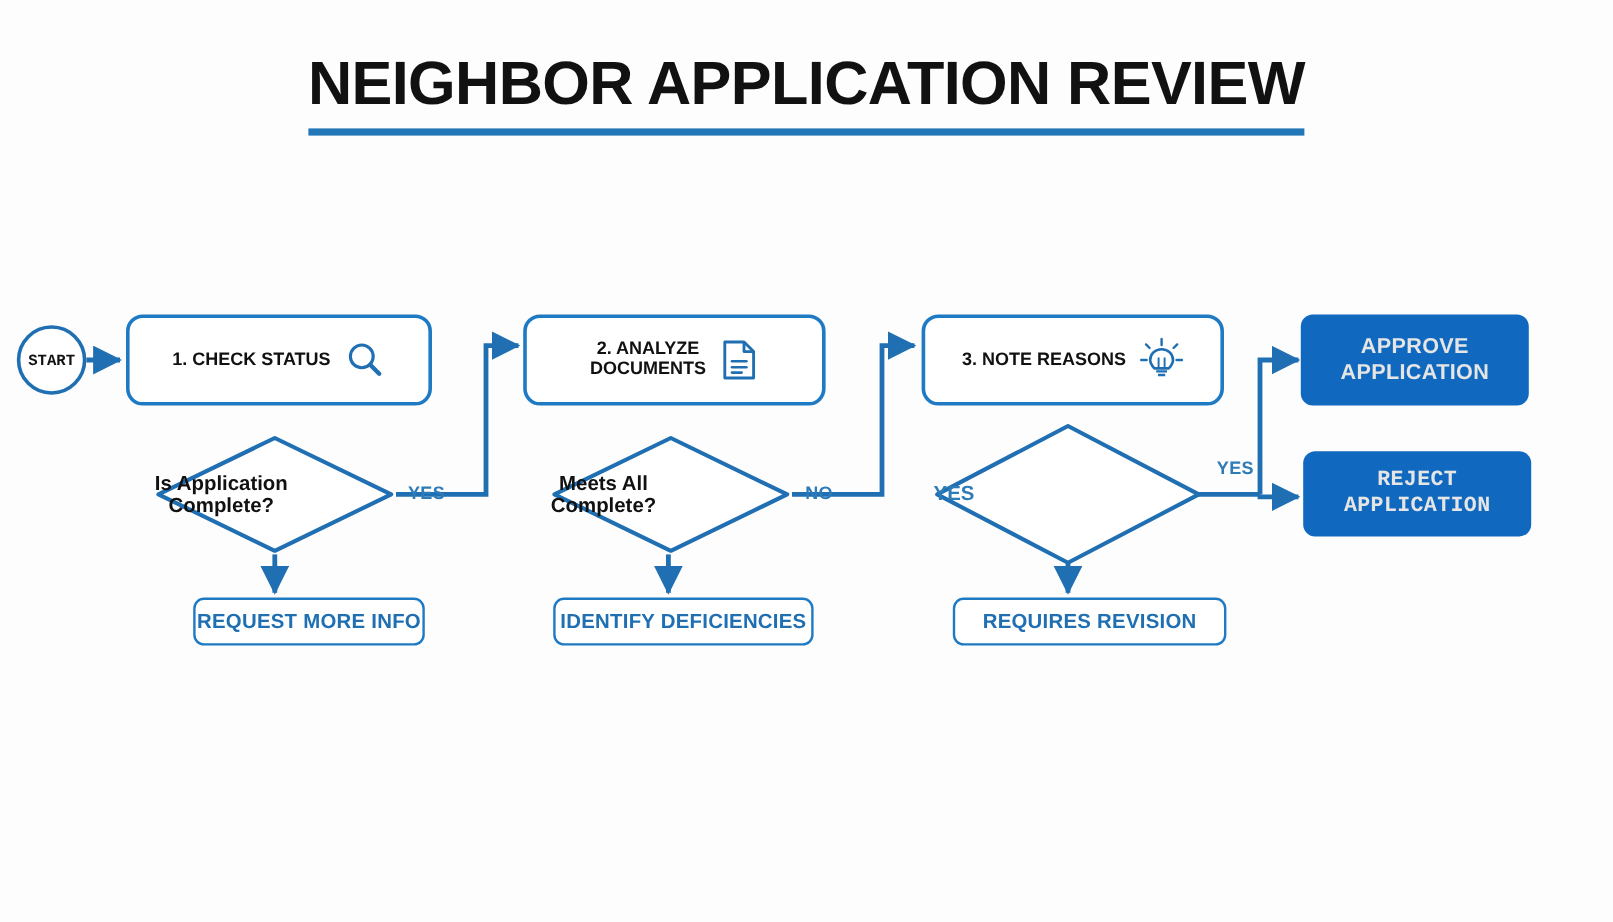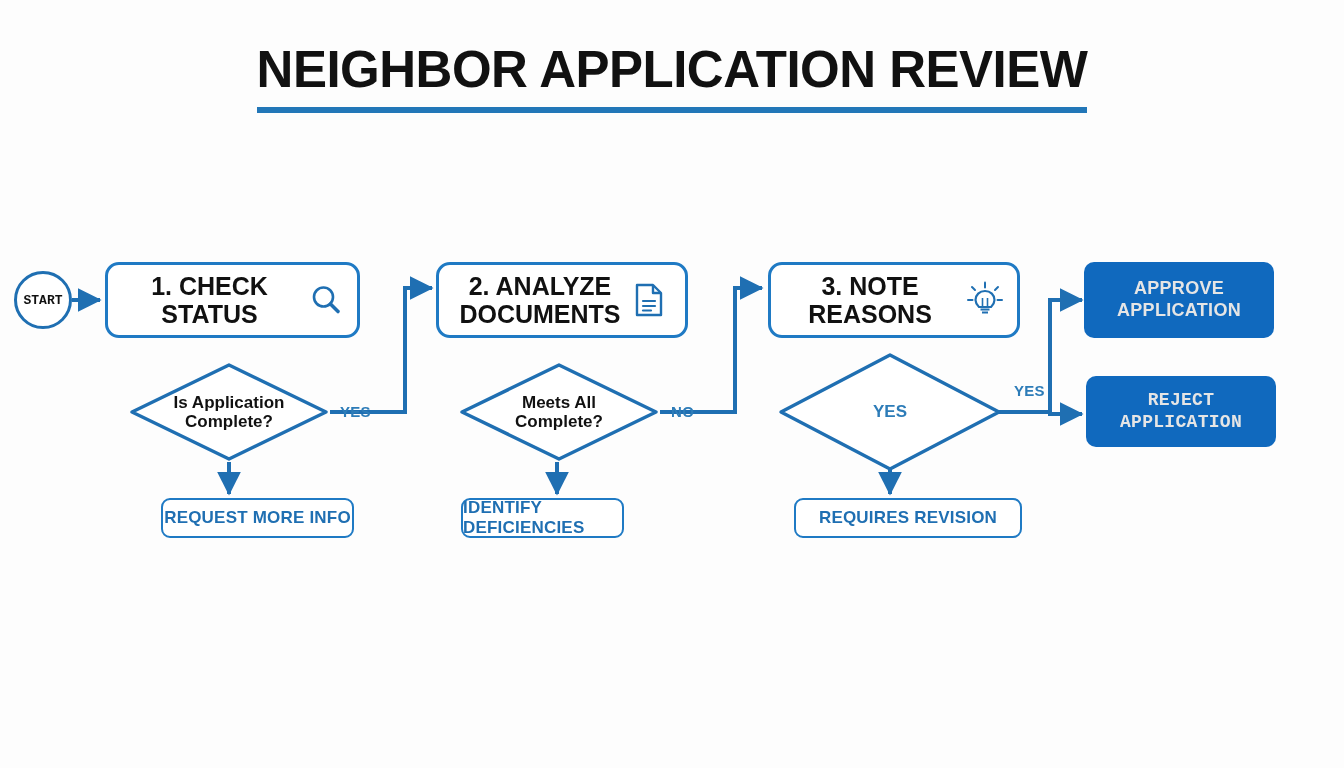--- a/index.html
+++ b/index.html
@@ -35,34 +35,34 @@
     display:flex;align-items:center;justify-content:center;
     font-size:13px;font-weight:bold;color:#111;font-family:Liberation Mono, monospace;
   }
 
   .proc-box{
     border:3px solid #1f7ac4;border-radius:14px;background:#ffffff;
     display:flex;align-items:center;justify-content:center;
     gap:12px;padding:0 14px;
   }
   .proc-label{
-    font-size:25px;font-weight:bold;color:#111;line-height:1.12;
+    font-size:15px;font-weight:bold;color:#111;line-height:1.12;
     text-align:center;white-space:pre-line;
   }
   .proc-icon{flex:0 0 auto;display:flex;align-items:center;justify-content:center;}
 
   .outcome-box{
     border:2px solid #1f7ac4;border-radius:9px;background:#ffffff;
     display:flex;align-items:center;justify-content:center;
     font-size:17px;font-weight:bold;color:#1f6fb2;letter-spacing:0.2px;
   }
 
   .decision-box{
     border:none;background:transparent;
-    display:flex;align-items:center;justify-content:center;
+    display:flex;align-items:center;justify-content:flex-start;
   }
   .decision-text{
     position:relative;z-index:2;text-align:center;line-height:1.12;
     font-size:17px;font-weight:bold;color:#111;white-space:pre-line;
   }
   .decision-text.blue{color:#2d7cb8;font-size:17px;}
   .decision-svg{position:absolute;left:0;top:0;}
 
   .terminal-box{
     background:#1069be;border-radius:10px;
@@ -185,21 +185,21 @@
       <polygon points="112,3 221,60 112,117 3,60" fill="#ffffff" stroke="#1f6fb2" stroke-width="3.4" stroke-linejoin="round"></polygon>
     </svg>
     <span class="decision-text blue">YES</span>
   </div>
   <div class="edge-label" style="left:1014px;top:382px;">YES</div>
 
   <div class="node outcome-box" style="left:133px;top:498px;width:193px;height:40px;margin-left:28px;">
     <span>REQUEST MORE INFO</span>
   </div>
 
-  <div class="node outcome-box" style="left:461px;top:498px;width:163px;height:40px;">
+  <div class="node outcome-box" style="left:461px;top:498px;width:217px;height:40px;">
     <span>IDENTIFY DEFICIENCIES</span>
   </div>
 
   <div class="node outcome-box" style="left:794px;top:498px;width:228px;height:40px;">
     <span>REQUIRES REVISION</span>
   </div>
 
   <div class="node terminal-box" style="left:1084px;top:262px;width:190px;height:76px;">
     <span>APPROVE
 APPLICATION</span>

